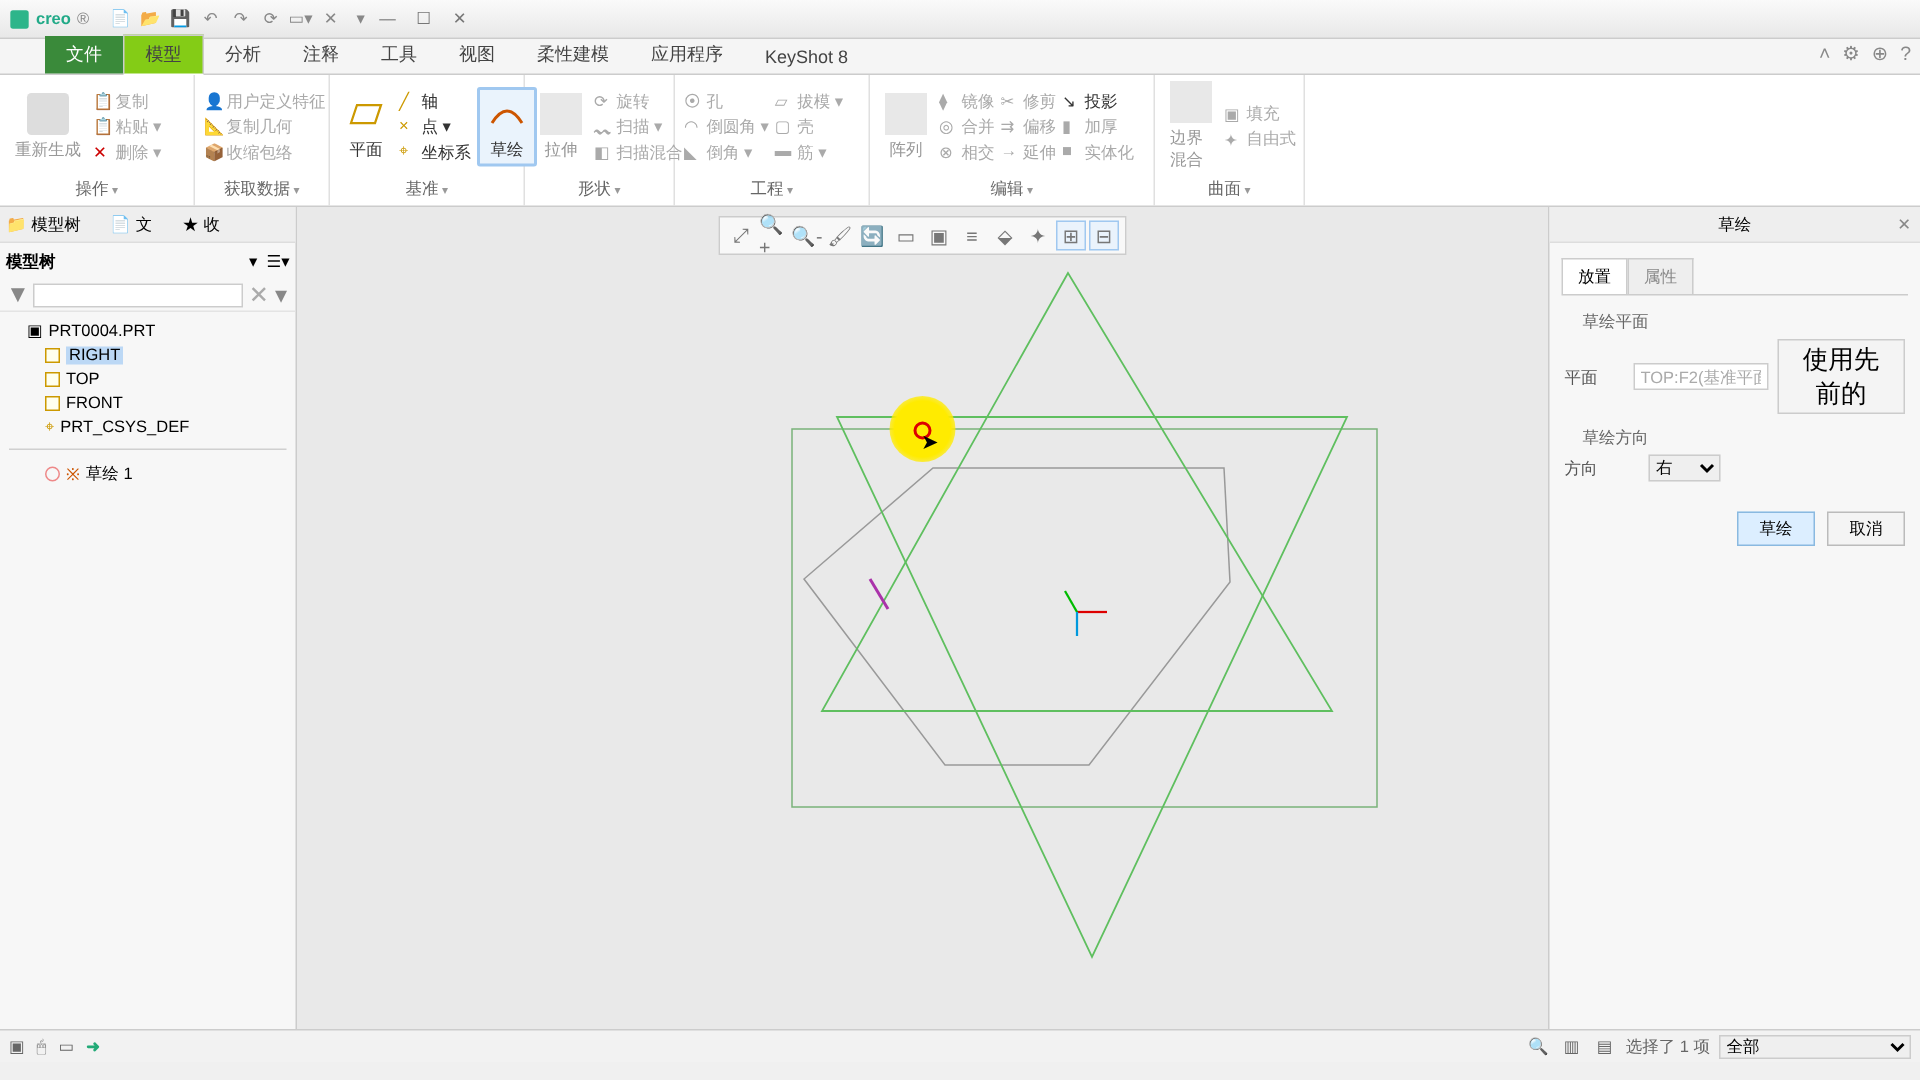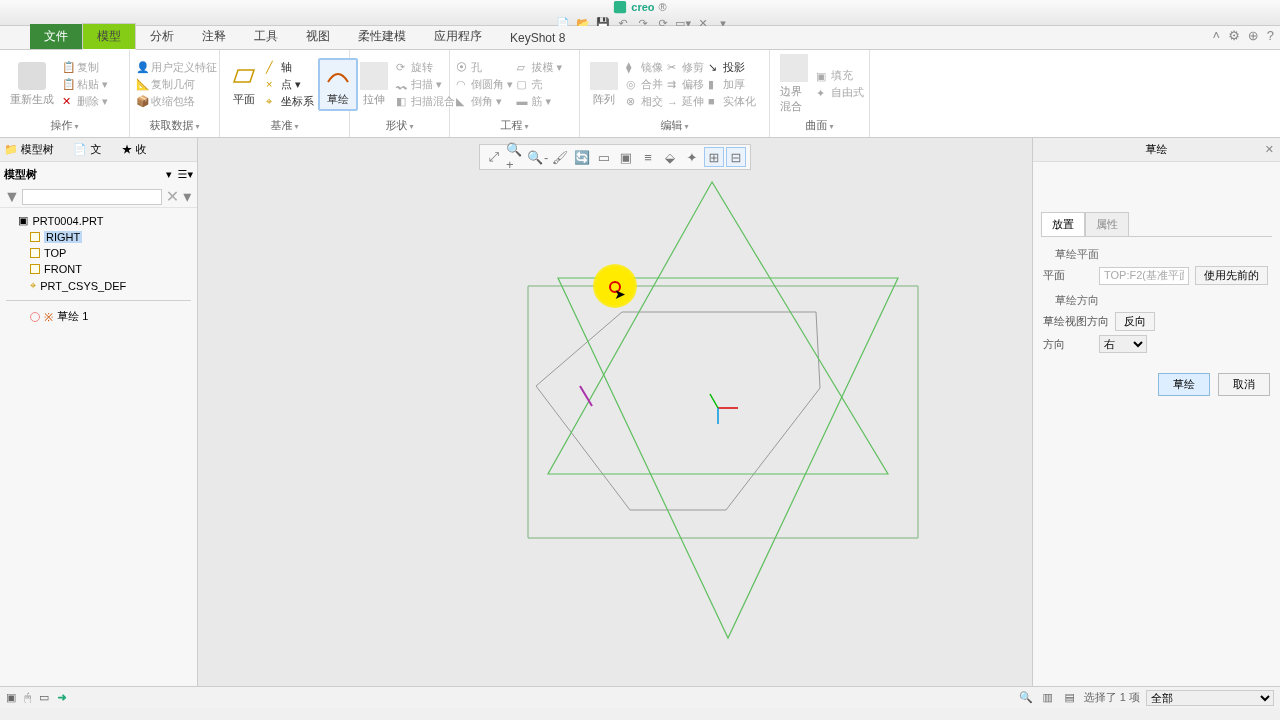--- a/index.html
+++ b/index.html
@@ -1,19 +1,19 @@
 <!DOCTYPE html>
 <html><head>
 <meta charset="utf-8">
 <style>
 * { margin: 0; padding: 0; box-sizing: border-box; font-family: "Microsoft YaHei", Arial, sans-serif; }
 html, body { width: 1280px; height: 720px; overflow: hidden; background: #f0f0f0; }
 
 
-.titlebar { height: 26px; background: linear-gradient(#fafafa,#e8e8e8); display: flex; align-items: center; border-bottom: 1px solid #ccc; font-size: 11px; color: #555; flex-direction: column; }
+.titlebar { height: 26px; background: linear-gradient(#fafafa,#e8e8e8); display: flex; align-items: center; border-bottom: 1px solid #ccc; font-size: 11px; color: #555; }
 .titlebar .logo { margin: 0 6px; display: flex; align-items: center; gap: 4px; font-weight: bold; color: #2a8; }
 .titlebar .logo svg { width: 14px; height: 14px; }
 .titlebar .qat { display: flex; gap: 2px; margin-left: 6px; }
 .titlebar .qat .btn { width: 18px; height: 18px; display: flex; align-items: center; justify-content: center; color: #888; }
 .titlebar .title { flex: 1; text-align: center; color: #666; }
 .titlebar .winbtns { display: flex; gap: 6px; margin-right: 6px; }
 .titlebar .winbtns span { width: 18px; height: 18px; display: flex; align-items: center; justify-content: center; color: #777; }
 
 
 .menutabs { height: 24px; background: #f5f5f5; display: flex; align-items: flex-end; border-bottom: 1px solid #ccc; font-size: 12px; padding-left: 30px; position: relative; }
@@ -61,28 +61,28 @@
 .drawing { position: absolute; inset: 0; }
 .highlight { position: absolute; width: 44px; height: 44px; border-radius: 50%; background: radial-gradient(circle,#ffeb00 0%,#ffeb00 60%,rgba(255,235,0,0) 100%); left: 395px; top: 126px; }
 .reddot { position: absolute; width: 12px; height: 12px; border: 2px solid #d00; border-radius: 50%; left: 411px; top: 143px; }
 .cursor { position: absolute; left: 416px; top: 148px; font-size: 14px; color: #000; }
 
 
 .sidepanel { width: 248px; background: #f7f7f7; border-left: 1px solid #ccc; display: flex; flex-direction: column; font-size: 11px; }
 .sidepanel .head { height: 24px; background: #eee; display: flex; align-items: center; justify-content: center; position: relative; border-bottom: 1px solid #ddd; }
 .sidepanel .head .x { position: absolute; right: 6px; color: #888; cursor: pointer; }
 .sidepanel .tabbar { display: flex; border-bottom: 1px solid #ccc; margin: 10px 8px 0 8px; }
-.sidepanel .tabbar .t { padding: 4px 10px; border: 1px solid #ccc; border-bottom: none; background: #fff; font-size: 11px; margin-top: 40px; }
+.sidepanel .tabbar .t { padding: 4px 10px; border: 1px solid #ccc; border-bottom: none; background: #fff; font-size: 11px; }
 .sidepanel .tabbar .t.inact { background: #eee; color: #888; }
 .sidepanel .sec { padding: 6px 10px; }
 .sidepanel .row { display: flex; align-items: center; gap: 6px; margin: 4px 0; }
 .sidepanel .row label { width: 50px; color: #555; }
 .sidepanel .row input { border: 1px solid #ccc; height: 18px; padding: 0 4px; font-size: 11px; }
 .sidepanel .row select { border: 1px solid #ccc; height: 18px; font-size: 11px; }
-.sidepanel .row button { border: 1px solid #ccc; background: #f4f4f4; padding: 1px 8px; font-size: 11px; }
+.sidepanel .row button { border: 1px solid #ccc; background: #f4f4f4; padding: 1px 8px; font-size: 17px; }
 .sidepanel .grouptitle { color: #666; margin: 4px 12px; }
 .sidepanel .hl input { background: #e6ffe0; }
 .sidepanel .actions { display: flex; justify-content: flex-end; gap: 8px; padding: 10px; }
 .sidepanel .actions button { padding: 3px 14px; border: 1px solid #bbb; background: #f4f4f4; font-size: 11px; }
 .sidepanel .actions button.primary { background: #dceeff; border-color: #8ab9e0; }
 
 
 .status { height: 22px; background: #f2f2f2; border-top: 1px solid #ccc; display: flex; align-items: center; font-size: 11px; color: #666; padding: 0 6px; gap: 8px; }
 .status .msg { flex: 1; display: flex; align-items: center; gap: 4px; }
 .status .right { display: flex; align-items: center; gap: 6px; }
@@ -415,24 +415,20 @@
     </div>
     <div class="sec">
       <div class="grouptitle">草绘平面</div>
       <div class="row">
         <label>平面</label>
         <input style="width: 90px; color: rgb(170, 170, 170);" value="TOP:F2(基准平面)">
         <button>使用先前的</button>
       </div>
       <div class="grouptitle" style="margin-top:8px">草绘方向</div>
       <div class="row">
-        <label style="width:auto">草绘视图方向</label>
-        <button>反向</button>
-      </div>
-      <div class="row">
         <label>方向</label>
         <select style="width:48px"><option>右</option></select>
       </div>
     </div>
     <div class="actions">
       <button class="primary">草绘</button>
       <button>取消</button>
     </div>
   </div>
 </div>

